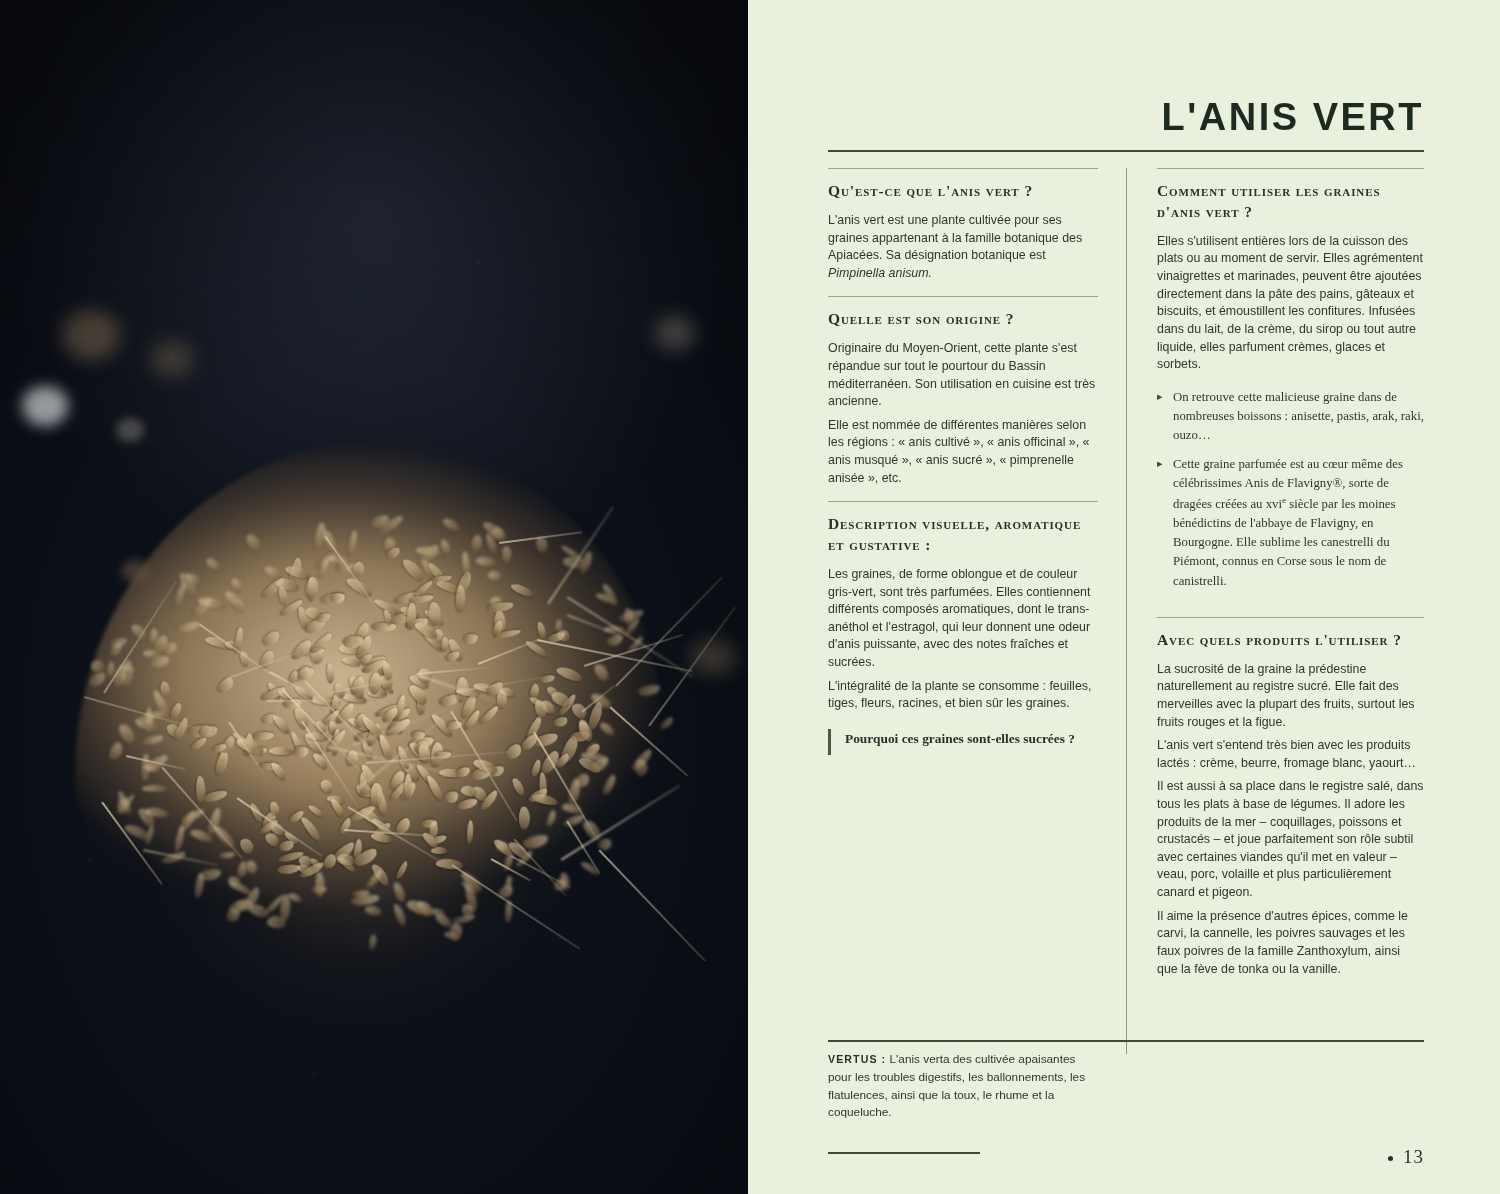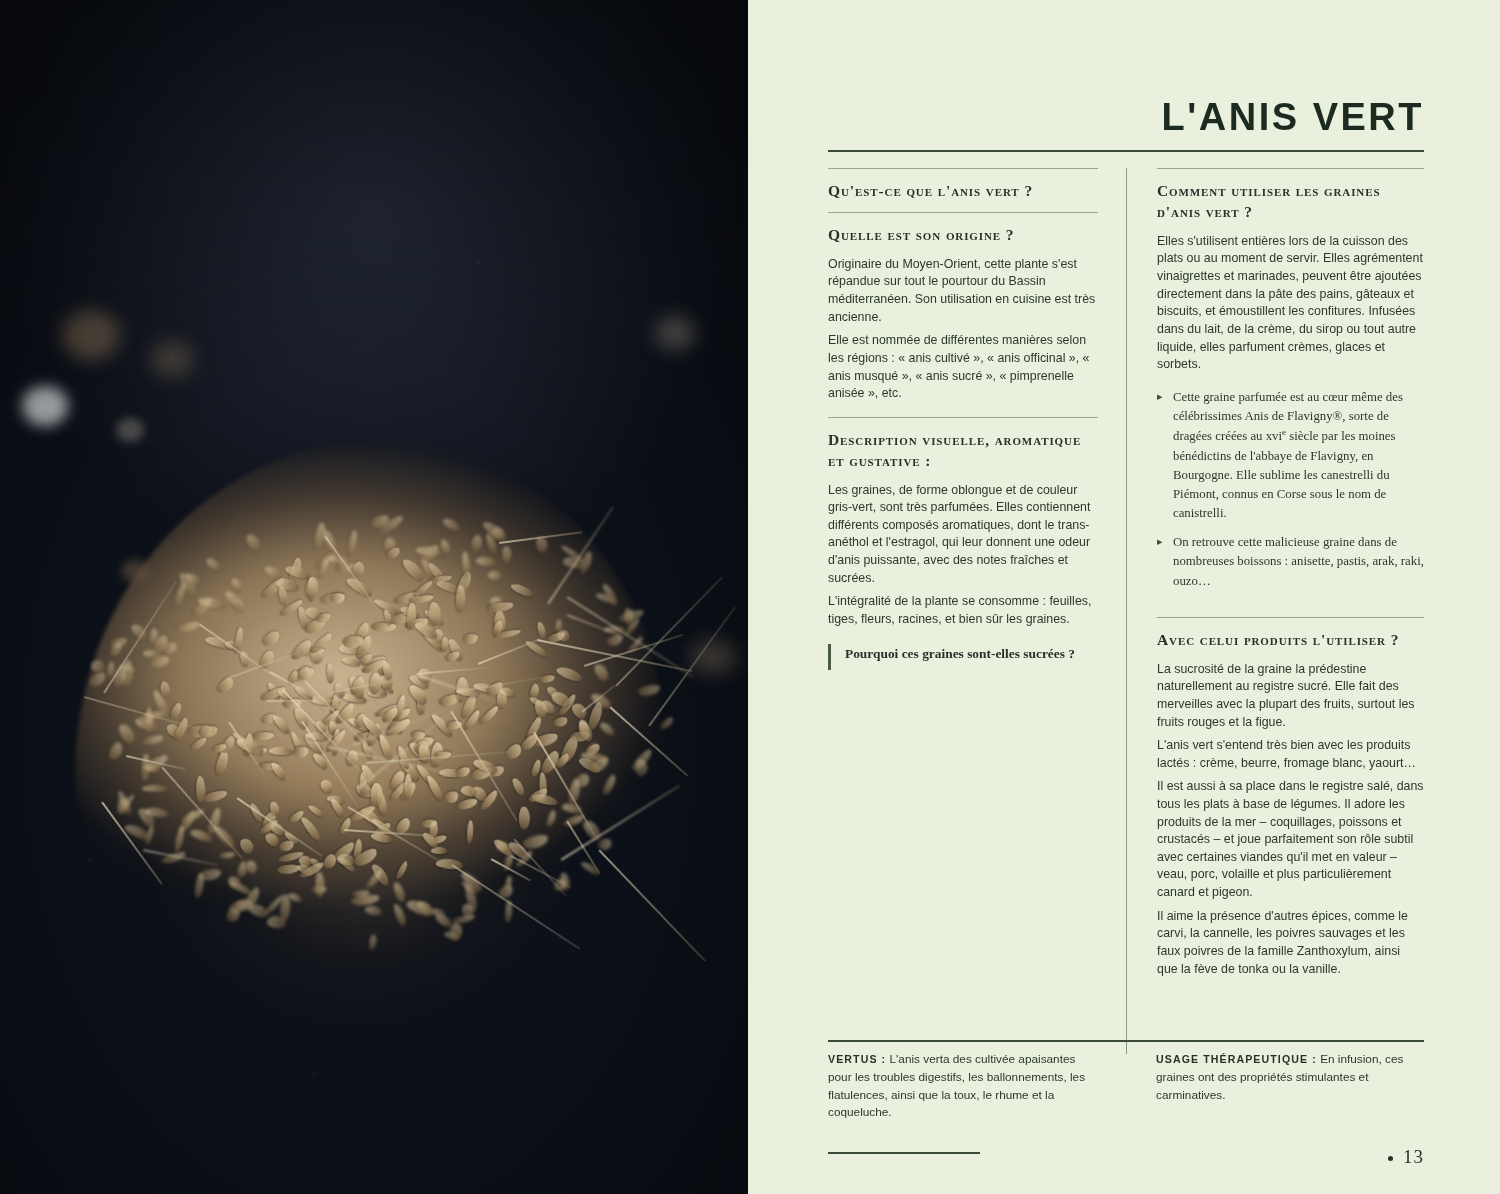--- a/index.html
+++ b/index.html
@@ -785,20 +785,23 @@
 
     <div class="title">L'ANIS VERT</div>
     <div class="title-rule"></div>
 
     <div class="columns">
 
       <div class="col left">
 
         <div class="sec-rule first"></div>
         <h2 class="q">Qu'est-ce que l'anis vert ?</h2>
+        <p class="body">
+          L'anis vert est une plante cultivée pour ses graines appartenant à la famille botanique des Apiacées. Sa désignation botanique est <em>Pimpinella anisum.</em>
+        </p>
 
         <div class="sec-rule"></div>
         <h2 class="q">Quelle est son origine ?</h2>
         <p class="body tight">Originaire du Moyen-Orient, cette plante s'est répandue sur tout le pourtour du Bassin méditerranéen. Son utilisation en cuisine est très ancienne.</p>
         <p class="body">Elle est nommée de différentes manières selon les régions : « anis cultivé », « anis officinal », « anis musqué », « anis sucré », « pimprenelle anisée », etc.</p>
 
         <div class="sec-rule"></div>
         <h2 class="q">Description visuelle, aromatique et gustative :</h2>
         <p class="body tight">Les graines, de forme oblongue et de couleur gris-vert, sont très parfumées. Elles contiennent différents composés aromatiques, dont le trans-anéthol et l'estragol, qui leur donnent une odeur d'anis puissante, avec des notes fraîches et sucrées.</p>
         <p class="body tight">L'intégralité de la plante se consomme : feuilles, tiges, fleurs, racines, et bien sûr les graines.</p>
@@ -808,41 +811,38 @@
         </div>
       </div>
 
       <div class="col right">
 
         <div class="sec-rule first"></div>
         <h2 class="q">Comment utiliser les graines d'anis vert ?</h2>
         <p class="body">Elles s'utilisent entières lors de la cuisson des plats ou au moment de servir. Elles agrémentent vinaigrettes et marinades, peuvent être ajoutées directement dans la pâte des pains, gâteaux et biscuits, et émoustillent les confitures. Infusées dans du lait, de la crème, du sirop ou tout autre liquide, elles parfument crèmes, glaces et sorbets.</p>
 
         <ul class="arrow">
+          <li>On retrouve cette malicieuse graine dans de nombreuses boissons : anisette, pastis, arak, raki, ouzo…</li>
           <li>Cette graine parfumée est au cœur même des célébrissimes Anis de Flavigny®, sorte de dragées créées au xvi<span class="sup">e</span> siècle par les moines bénédictins de l'abbaye de Flavigny, en Bourgogne. Elle sublime les canestrelli du Piémont, connus en Corse sous le nom de canistrelli.</li>
-          <li>On retrouve cette malicieuse graine dans de nombreuses boissons : anisette, pastis, arak, raki, ouzo…</li>
         </ul>
 
         <div class="spacer"></div>
         <div class="sec-rule"></div>
-        <h2 class="q">Avec celui produits l'utiliser ?</h2>
+        <h2 class="q">Avec quels produits l'utiliser ?</h2>
         <p class="body tight">La sucrosité de la graine la prédestine naturellement au registre sucré. Elle fait des merveilles avec la plupart des fruits, surtout les fruits rouges et la figue.</p>
         <p class="body tight">L'anis vert s'entend très bien avec les produits lactés : crème, beurre, fromage blanc, yaourt…</p>
         <p class="body tight small-body">Il est aussi à sa place dans le registre salé, dans tous les plats à base de légumes. Il adore les produits de la mer – coquillages, poissons et crustacés – et joue parfaitement son rôle subtil avec certaines viandes qu'il met en valeur – veau, porc, volaille et plus particulièrement canard et pigeon.</p>
         <p class="body">Il aime la présence d'autres épices, comme le carvi, la cannelle, les poivres sauvages et les faux poivres de la famille Zanthoxylum, ainsi que la fève de tonka ou la vanille.</p>
       </div>
     </div>
 
     <div class="footer-rule"></div>
 
     <div class="footer">
       <div class="footer-col left">
         <p><span class="lab">VERTUS :</span> <span>L'anis verta des cultivée apaisantes pour les troubles digestifs, les ballonnements, les flatulences, ainsi que la toux, le rhume et la coqueluche.</span></p>
       </div>
-      <div class="footer-col right">
-        <p><span class="lab">USAGE THÉRAPEUTIQUE :</span> <span>En infusion, ces graines ont des propriétés stimulantes et carminatives.</span></p>
-      </div>
     </div>
 
     <div class="page-num-rule"></div>
     <div class="page-num"><span class="dot"></span><span>13</span></div>
   </div>
 </div>
 
 </body></html>

